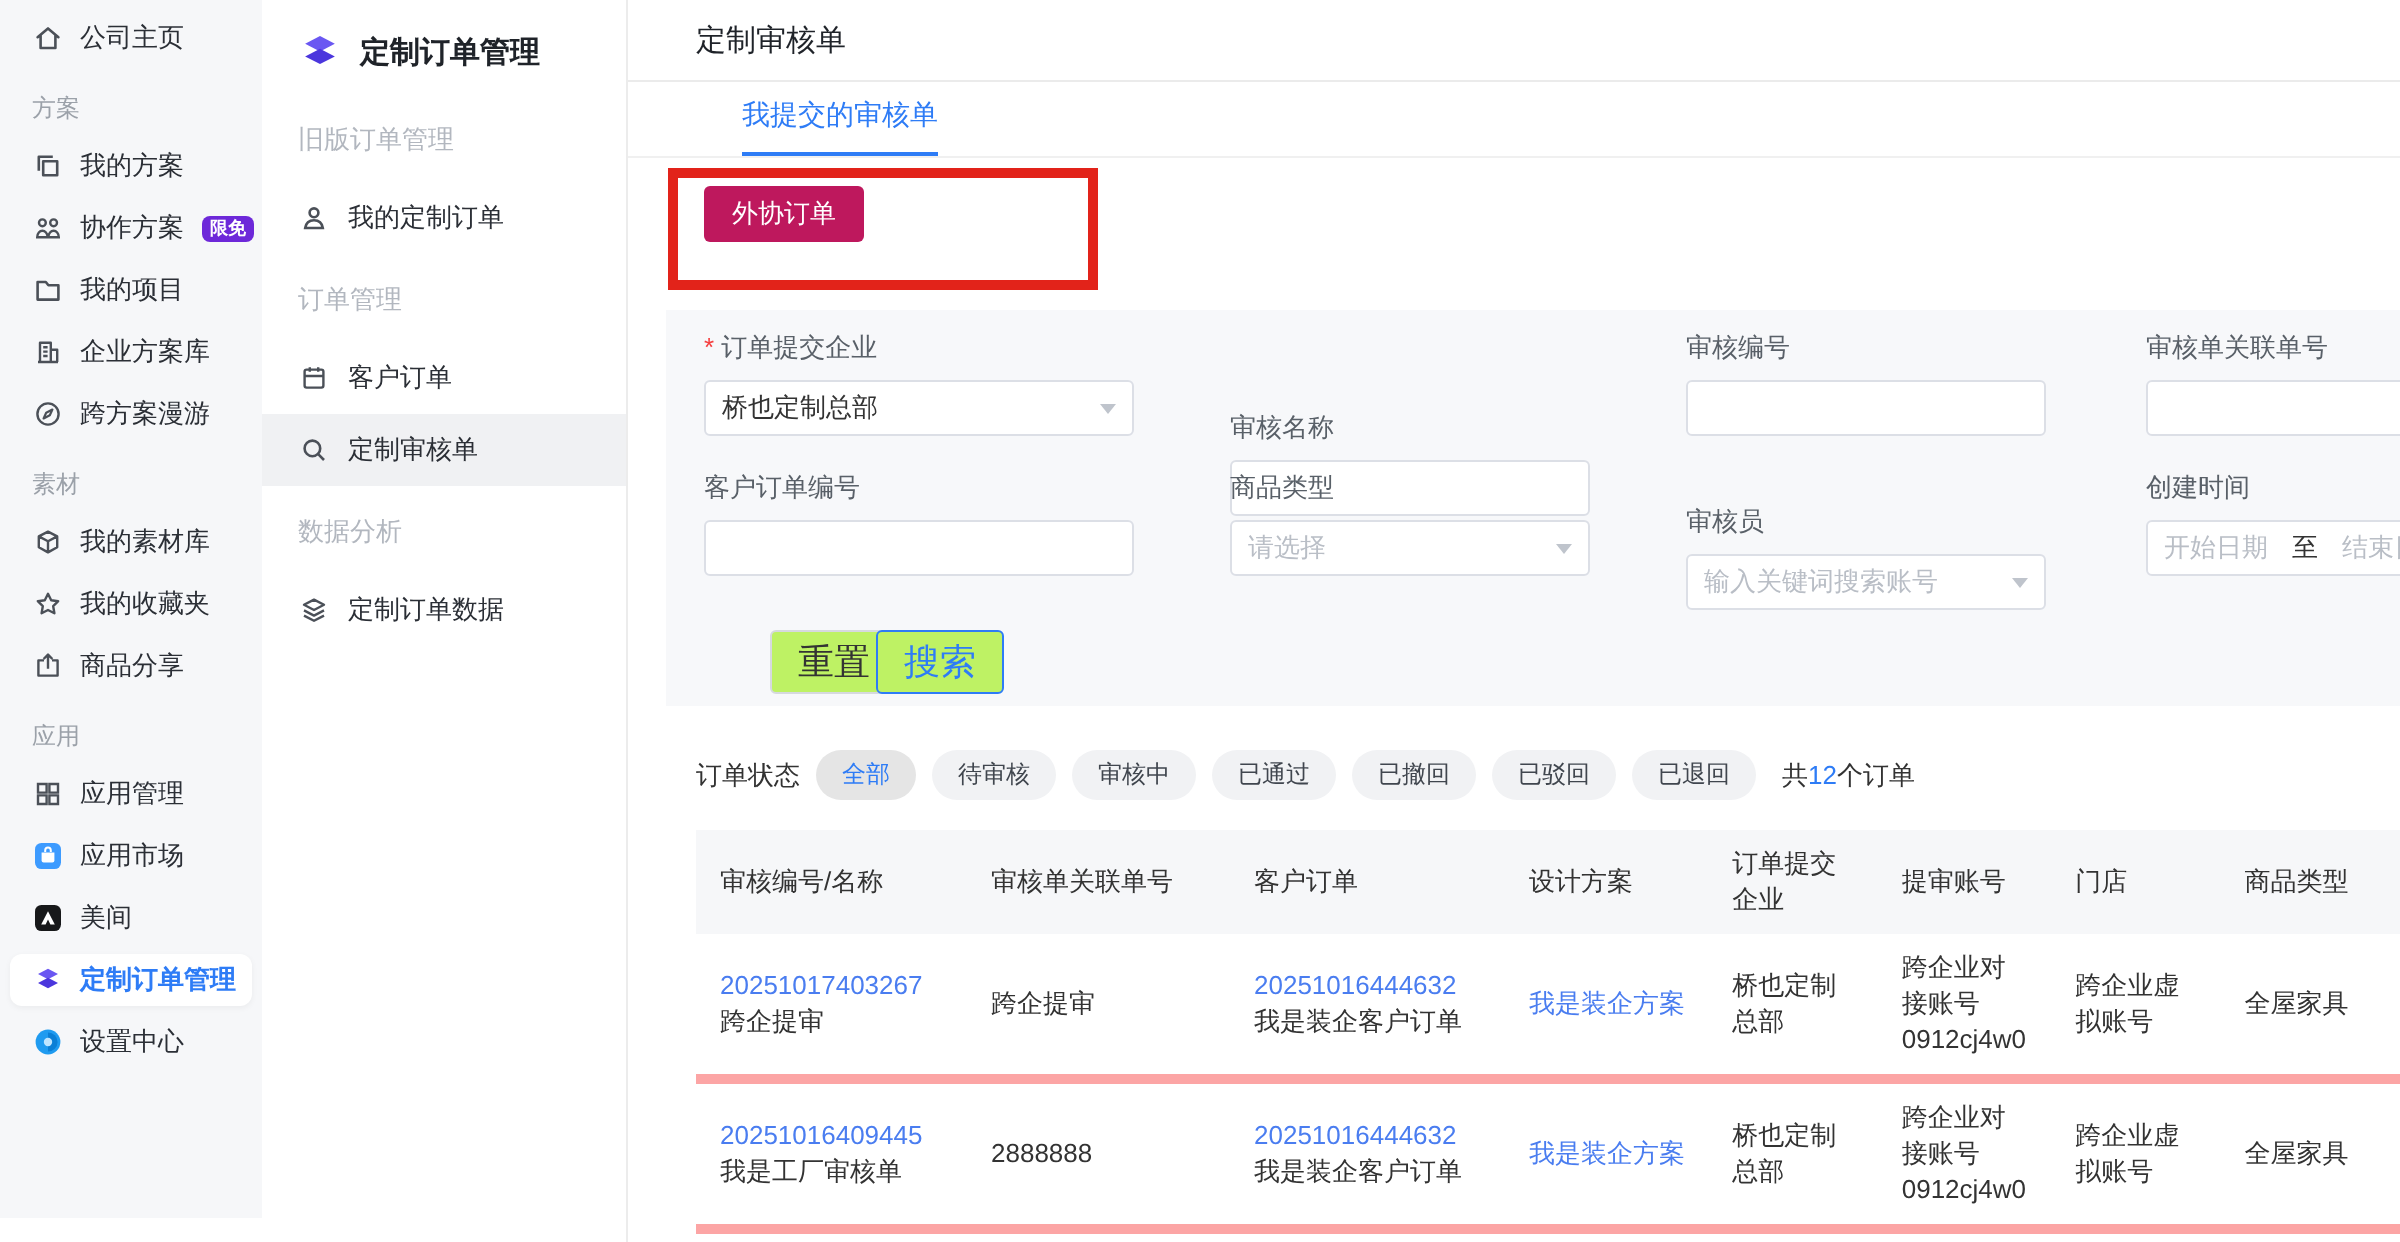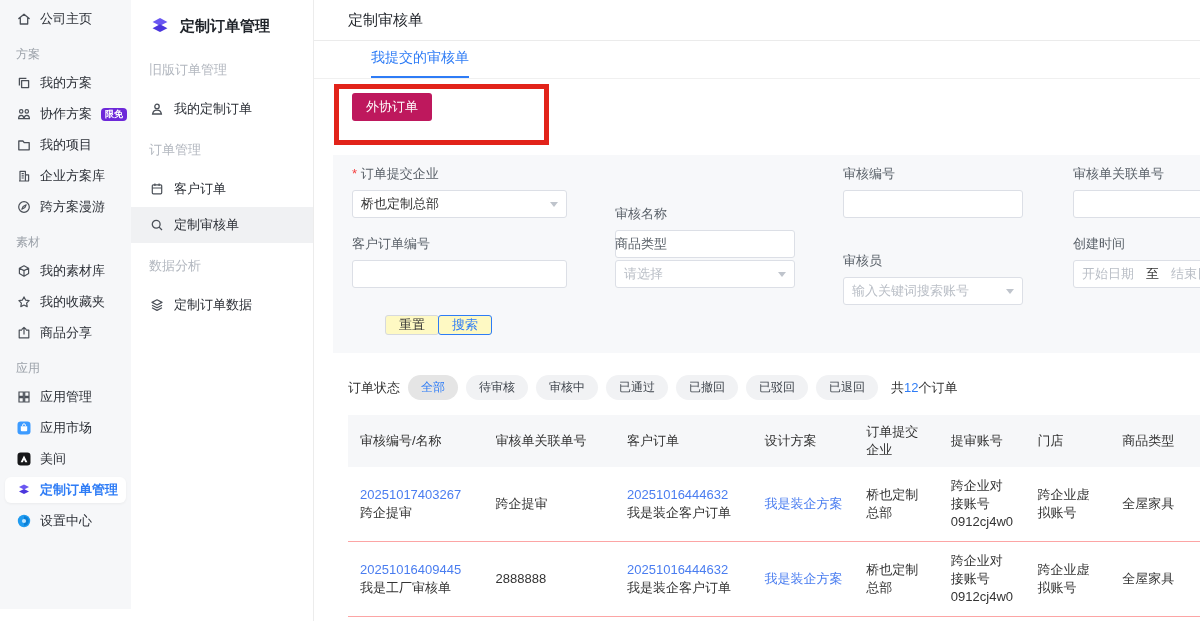--- a/index.html
+++ b/index.html
@@ -35,33 +35,33 @@
   .filter-panel{position:absolute;left:19px;top:155px;right:0;height:198px;background:#f7f8fa;overflow:hidden;}
   .fgroup{position:absolute;}
   .f-label{font-size:13px;color:#596068;margin-bottom:7px;white-space:nowrap;}
   .req::before{content:"* ";color:#f53f3f;}
   .f-input,.f-select,.f-dates{height:28px;width:100%;background:#fff;border:1px solid #dcdfe6;border-radius:3px;
     font-size:13px;padding:0 8px;color:#333;font-family:inherit;}
   .f-select{display:flex;align-items:center;justify-content:space-between;cursor:pointer;}
   .caret{width:0;height:0;border-left:4px solid transparent;border-right:4px solid transparent;border-top:5px solid #bfc4cc;}
   .ph{color:#b9bec6;}
   .f-dates{display:flex;align-items:center;gap:12px;white-space:nowrap;cursor:pointer;}
-  .btn{height:20px;padding:0 13px;border-radius:3px;font-size:13px;background:#fef9c3;cursor:pointer;font-family:inherit;}
+  .btn{height:32px;padding:0 13px;border-radius:3px;font-size:18px;background:#bef264;cursor:pointer;font-family:inherit;}
   .btn-reset{position:absolute;left:52px;top:160px;border:1px solid #d6d9de;color:#333;}
   .btn-search{position:absolute;left:105px;top:160px;border:1px solid #2e7cf6;color:#2e7cf6;}
 
   .status-row{position:absolute;left:34px;top:375px;display:flex;align-items:center;gap:8px;font-size:13px;color:#333;}
   .pill{height:25px;display:flex;align-items:center;padding:0 13px;border-radius:13px;background:#f1f2f4;color:#40464e;font-size:12px;cursor:pointer;}
   .pill.active{background:#e5e5e5;color:#2e7cf6;}
   .total{margin-left:5px;white-space:nowrap;}
   .total b{color:#2e7cf6;font-weight:normal;}
 
   .table{position:absolute;left:34px;top:415px;right:0;font-size:13px;}
   .t-head{display:flex;align-items:center;background:#f6f7f9;min-height:52px;color:#333;}
-  .t-row{display:flex;align-items:center;min-height:75px;border-bottom:1px solid #fca5a5;}
+  .t-row{display:flex;align-items:center;min-height:75px;border-bottom:5px solid #fca5a5;}
   .tc{padding:4px 10px 4px 12px;line-height:18px;}
   .c1{width:136px;}.c2{width:132px;}.c3{width:138px;}.c4{width:102px;}
   .c5{width:85px;}.c6{width:87px;}.c7{width:85px;}.c8{width:90px;}
   .link{color:#4a7df0;cursor:pointer;}
 </style>
 </head>
 <body>
 
 <div class="ls">
   <div class="ls-item">

